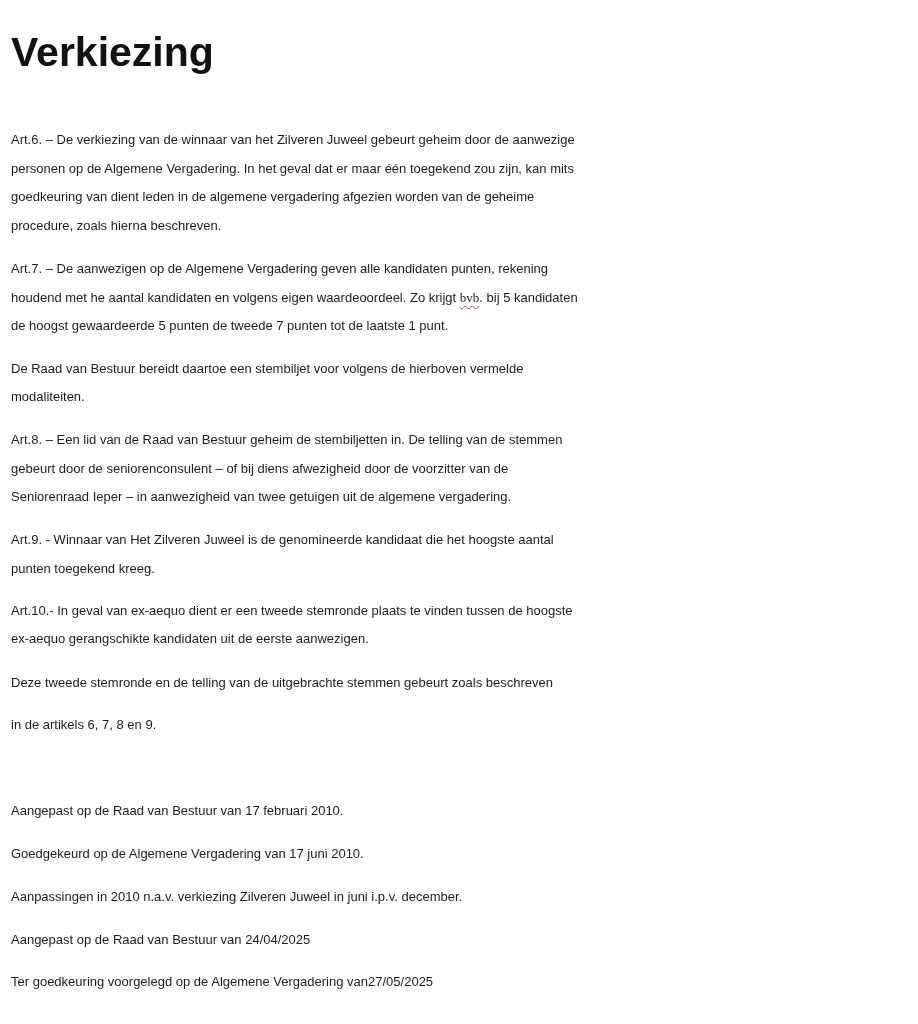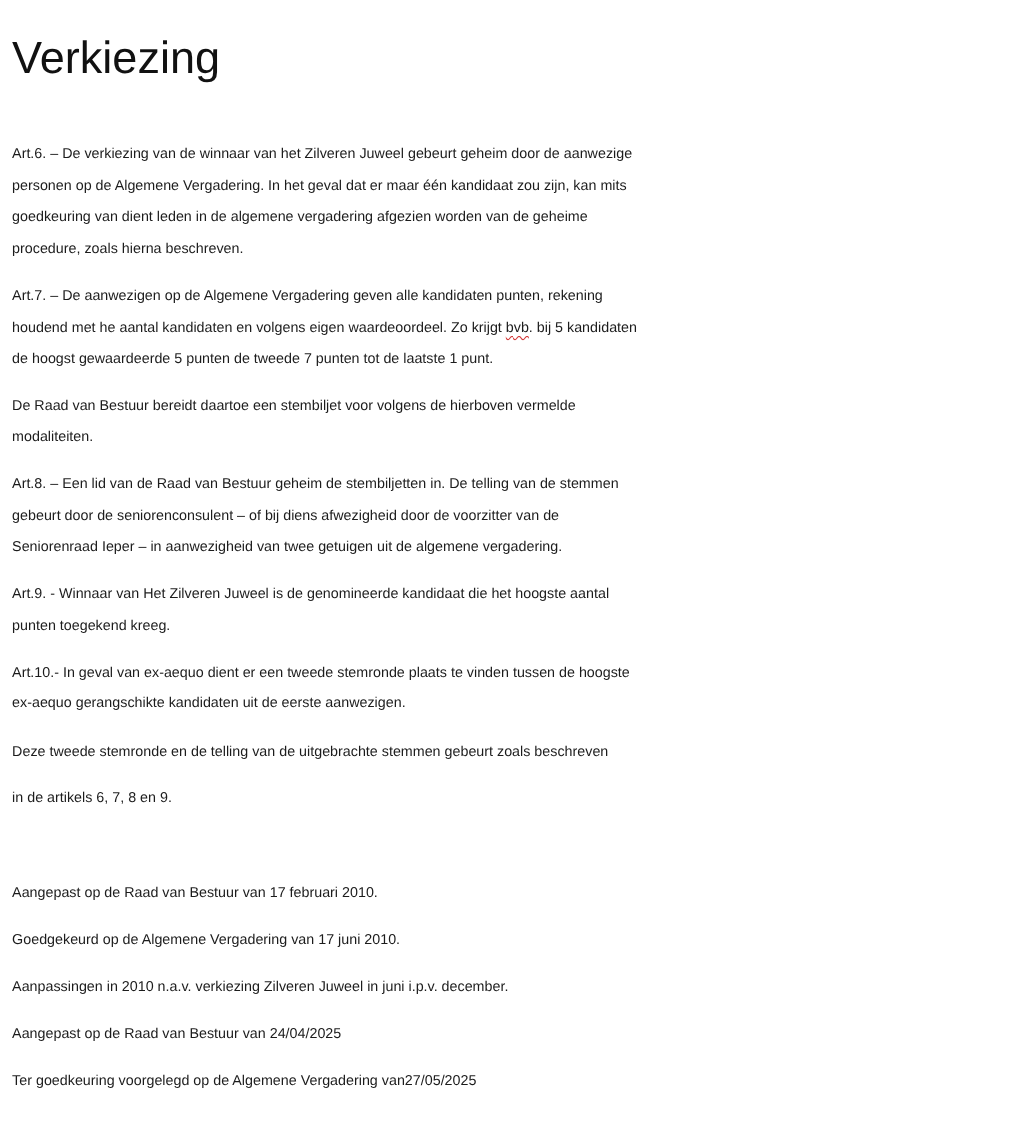--- a/index.html
+++ b/index.html
@@ -19,49 +19,50 @@
       position: absolute;
       left: 11px;
       top: 0;
       width: 890px;
     }
     .title {
       position: absolute;
       left: 0;
       top: 28px;
       font-size: 41px;
-      font-weight: normal;
+      font-weight: bold;
       letter-spacing: 0px;
       color: #111111;
       margin: 0;
       line-height: 48px;
     }
     .line {
       position: absolute;
       left: 0;
       font-size: 13px;
       line-height: 22px;
       white-space: nowrap;
       color: #1c1c1c;
     }
     .spell {
       text-decoration: underline wavy #d43a3a;
       text-decoration-thickness: 1px;
       text-underline-offset: 3px;
+      font-family: Liberation Serif, serif;
     }
   </style>
 </head>
 <body>
 
 <div class="doc">
   <h1 class="title">Verkiezing</h1>
 
   <div>
     <div class="line" style="top:129px">Art.6. – De verkiezing van de winnaar van het Zilveren Juweel gebeurt geheim door de aanwezige</div>
-    <div class="line" style="top:158px">personen op de Algemene Vergadering. In het geval dat er maar één kandidaat zou zijn, kan mits</div>
+    <div class="line" style="top:158px">personen op de Algemene Vergadering. In het geval dat er maar één toegekend zou zijn, kan mits</div>
     <div class="line" style="top:186px">goedkeuring van dient leden in de algemene vergadering afgezien worden van de geheime</div>
     <div class="line" style="top:215px">procedure, zoals hierna beschreven.</div>
   </div>
 
   <div>
     <div class="line" style="top:258px">Art.7. –  De aanwezigen op de Algemene Vergadering geven alle kandidaten punten, rekening</div>
     <div class="line" style="top:287px"><span>houdend met he aantal kandidaten en volgens eigen waardeoordeel. Zo krijgt </span><span class="spell">bvb</span><span>. bij 5 kandidaten</span></div>
     <div class="line" style="top:315px">de hoogst gewaardeerde 5 punten de tweede 7 punten tot de laatste 1 punt.</div>
   </div>
 

